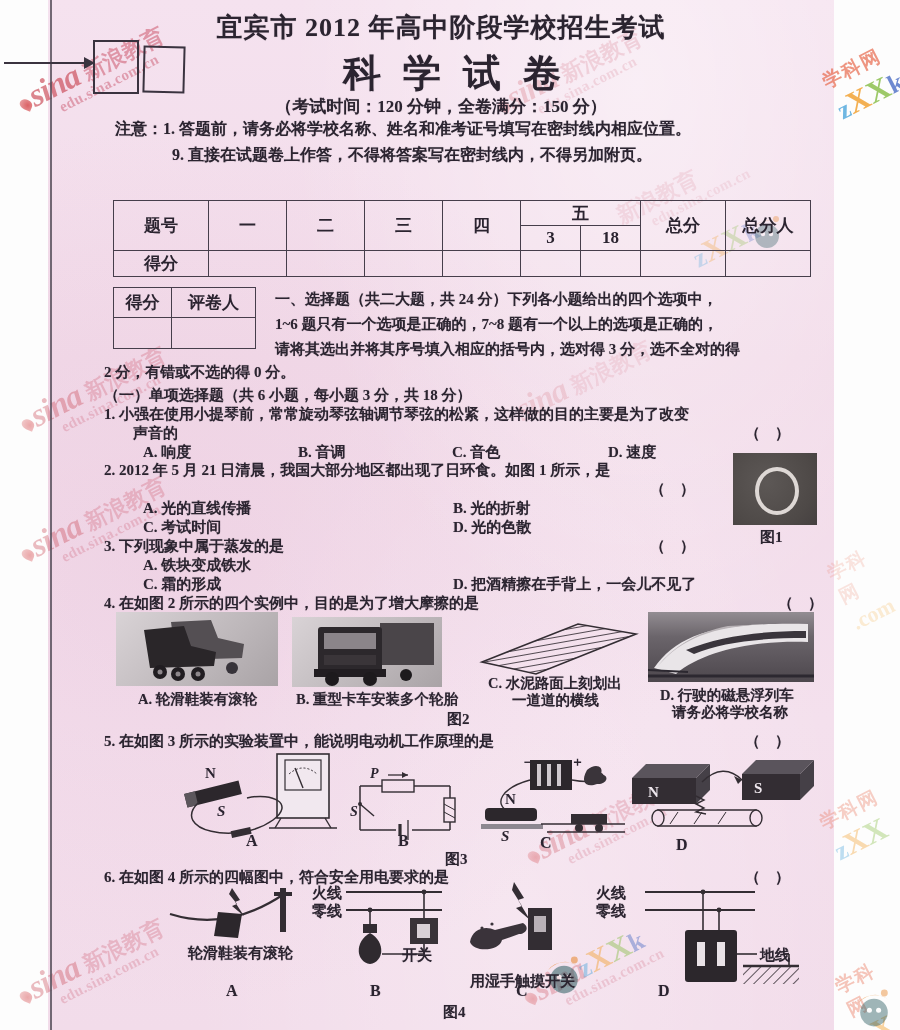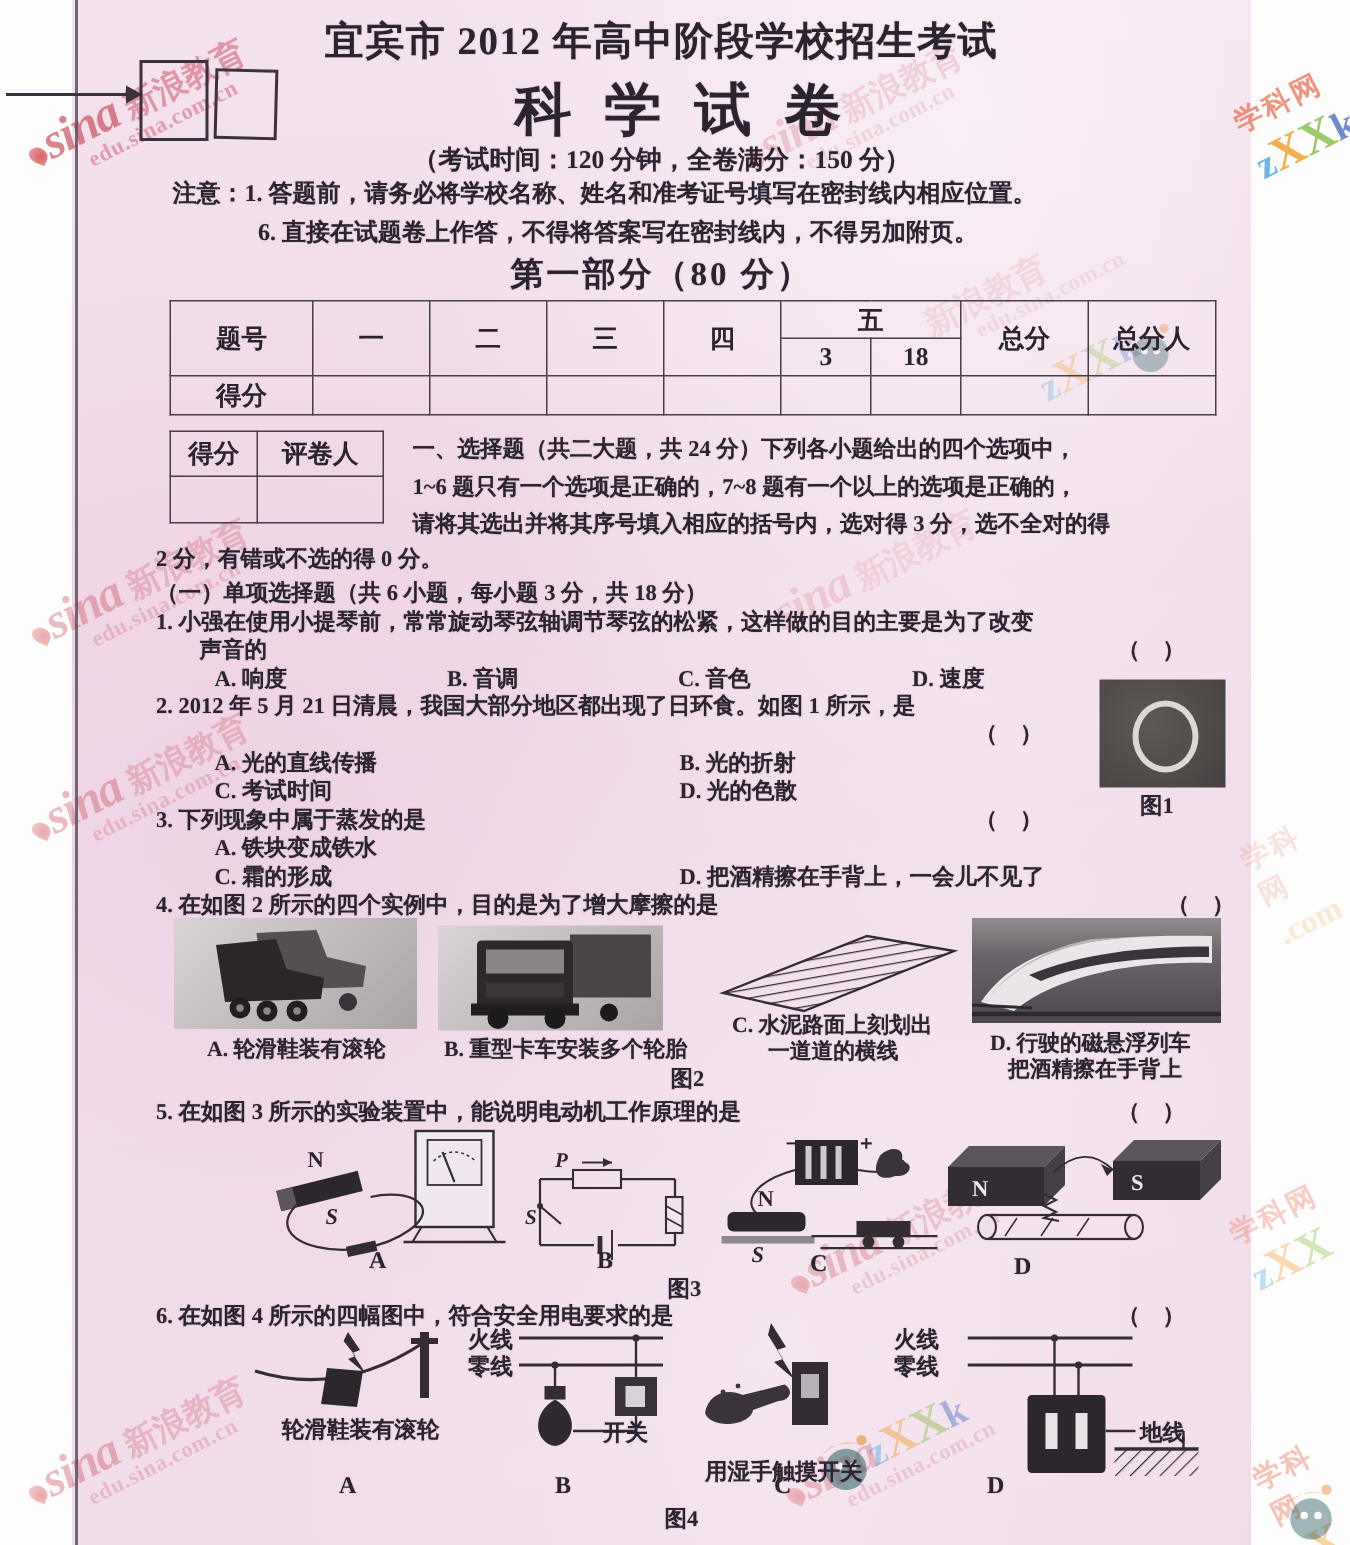--- a/index.html
+++ b/index.html
@@ -151,22 +151,21 @@
 
   <div class="arrow-line"></div>
   <div class="arrow-head"></div>
   <div class="sq" style="left:93px;top:40px;width:42px;height:50px"></div>
   <div class="sq" style="left:143px;top:46px;width:38px;height:43px;transform:rotate(1.5deg)"></div>
 
   <div class="t f26 ctr" style="top:10px">宜宾市 2012 年高中阶段学校招生考试</div>
   <div class="t f38 ctr" style="top:48px;padding-left:22px">科学试卷</div>
   <div class="t f17 ctr" style="top:95px">（考试时间：120 分钟，全卷满分：150 分）</div>
   <div class="t f16" style="left:115px;top:119px">注意：1. 答题前，请务必将学校名称、姓名和准考证号填写在密封线内相应位置。</div>
-  <div class="t f16" style="left:172px;top:145px">6. 直接在试题卷上作答，不得将答案写在密封线内，不得另加附页。</div>
-  <div class="t f22 ctr" style="top:168px">第一部分（80 分）</div>
+  <div class="t f16" style="left:172px;top:145px">9. 直接在试题卷上作答，不得将答案写在密封线内，不得另加附页。</div>
 
   <table class="sc">
     <colgroup>
         <col style="width:95px">
         <col style="width:78px">
         <col style="width:78px">
         <col style="width:78px">
         <col style="width:78px">
         <col style="width:60px">
         <col style="width:60px">
@@ -294,21 +293,21 @@
       <path d="M10,54 C34,26 66,14 120,12 L80,14 C48,20 24,36 10,54 Z" fill="#b9b3b7"></path>
       <line x1="0" y1="64" x2="166" y2="64" stroke="#2c2830" stroke-width="3"></line>
       <line x1="0" y1="58" x2="40" y2="60" stroke="#2c2830" stroke-width="2"></line>
     </svg>
   </div>
   <div class="t f14" style="left:138px;top:690px">A. 轮滑鞋装有滚轮</div>
   <div class="t f14" style="left:296px;top:690px">B. 重型卡车安装多个轮胎</div>
   <div class="t f14" style="left:488px;top:674px">C. 水泥路面上刻划出</div>
   <div class="t f14" style="left:512px;top:691px">一道道的横线</div>
   <div class="t f14" style="left:660px;top:686px">D. 行驶的磁悬浮列车</div>
-  <div class="t f14" style="left:672px;top:703px">把酒精擦在手背上</div>
+  <div class="t f14" style="left:672px;top:703px">请务必将学校名称</div>
   <div class="t f15" style="left:447px;top:710px">图2</div>
 
   <div class="t f175" style="left:104px;top:732px">5. 在如图 3 所示的实验装置中，能说明电动机工作原理的是</div>
   <div class="t f175" style="left:745px;top:732px">（　）</div>
 
   <svg class="fig-svg" style="left:175px;top:750px" width="168" height="88" viewBox="0 0 168 88">
     <rect x="102" y="4" width="52" height="64" fill="#f1e8ef" stroke="#332d33" stroke-width="1.6"></rect>
     <rect x="110" y="10" width="36" height="30" fill="none" stroke="#332d33" stroke-width="1.2"></rect>
     <path d="M114,24 Q128,12 142,24" fill="none" stroke="#332d33" stroke-width="1" stroke-dasharray="2,2"></path>
     <line x1="128" y1="38" x2="120" y2="18" stroke="#332d33" stroke-width="1.4"></line>

